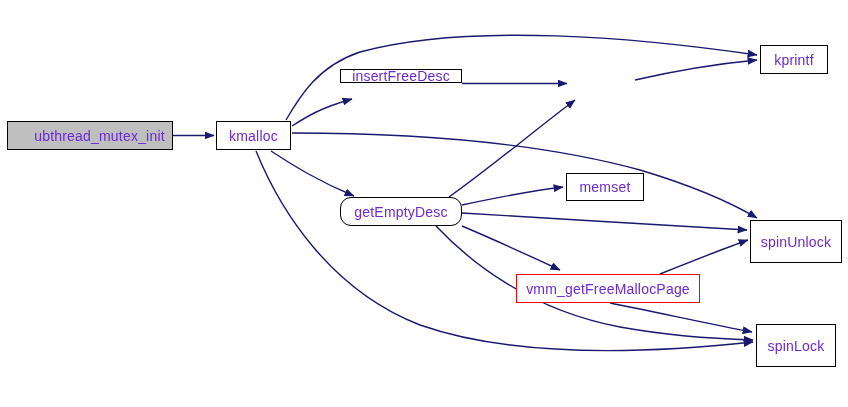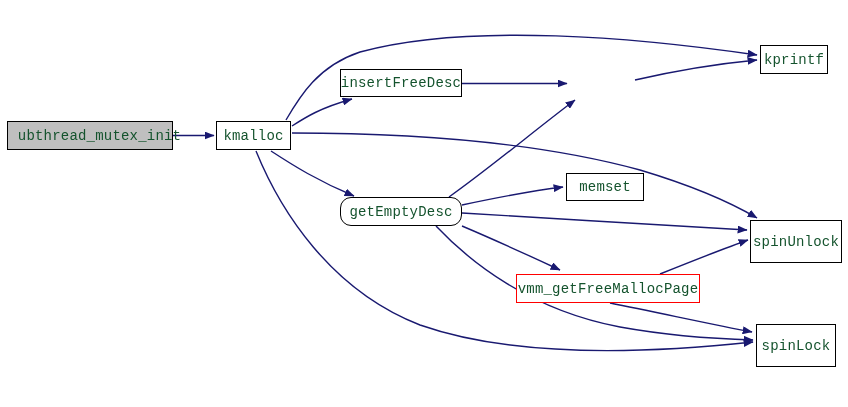--- a/index.html
+++ b/index.html
@@ -24,23 +24,23 @@
     height: 407px;
   }
   .node {
     position: absolute;
     box-sizing: border-box;
     display: flex;
     align-items: center;
     justify-content: center;
     background: #ffffff;
     border: 1px solid #000000;
-    font-family: Liberation Mono, monospace;
+    font-family: Liberation Sans, sans-serif;
     font-size: 14px;
-    color: #14532d;
+    color: #6d28d9;
     line-height: 1;
     white-space: nowrap;
     letter-spacing: 0.2px;
     z-index: 2;
   }
   .node.current {
     background: #bfbfbf;
     border: 1px solid #000000;
     padding-left: 19px;
   }
@@ -99,21 +99,21 @@
   </svg>
 
   <div class="node current" style="left:7px; top:121px; width:166px; height:29px;">
     <span class="node-label">ubthread_mutex_init</span>
   </div>
 
   <div class="node" style="left:216px; top:121px; width:75px; height:29px;align-items:center;">
     <span class="node-label">kmalloc</span>
   </div>
 
-  <div class="node" style="left:340px; top:69px; width:122px; height:28px;">
+  <div class="node" style="left:340px; top:69px; width:122px; height:14px;">
     <span class="node-label">insertFreeDesc</span>
   </div>
 
 
   <div class="node" style="left:760px; top:45px; width:68px; height:29px;">
     <span class="node-label">kprintf</span>
   </div>
 
   <div class="node" style="left:340px; top:197px; width:122px; height:29px;border-radius:11px;">
     <span class="node-label">getEmptyDesc</span>

